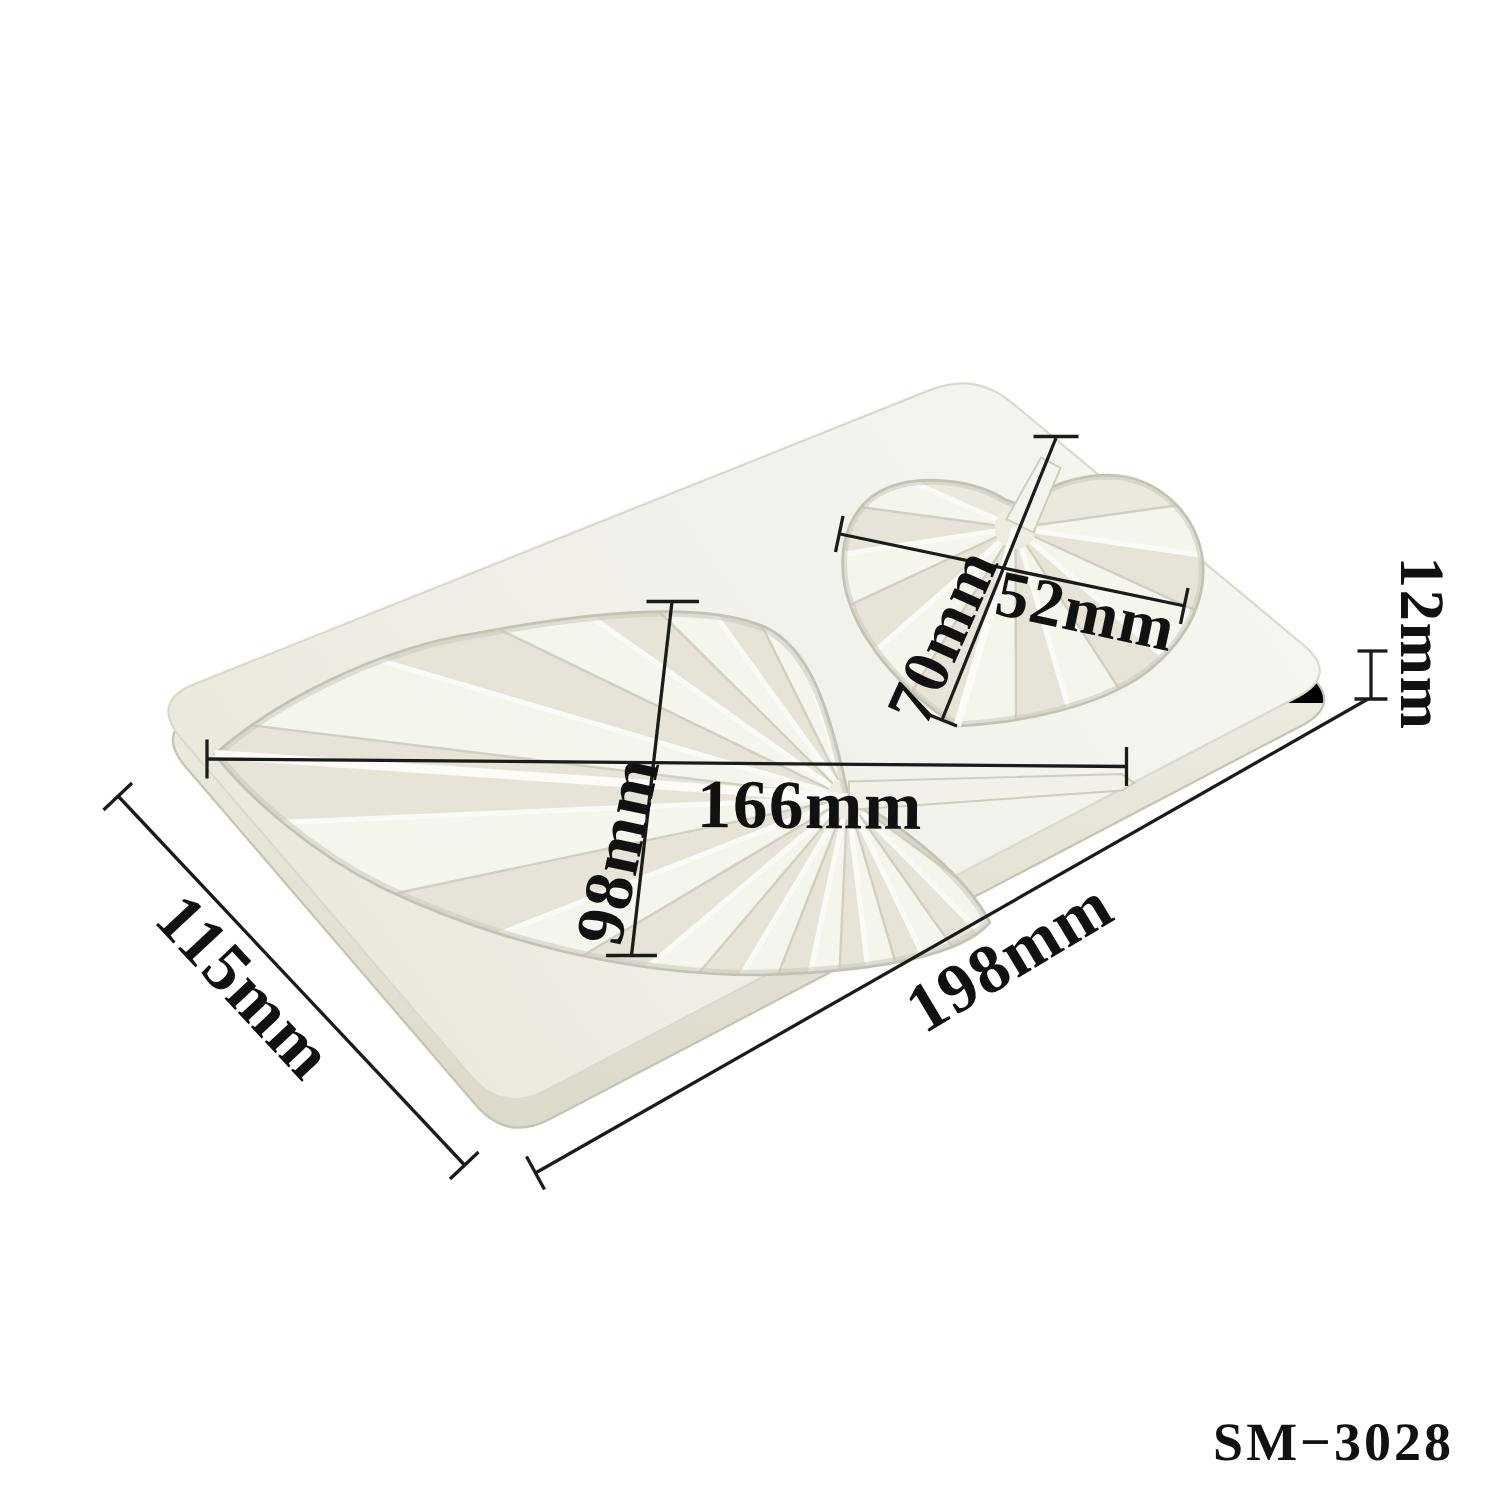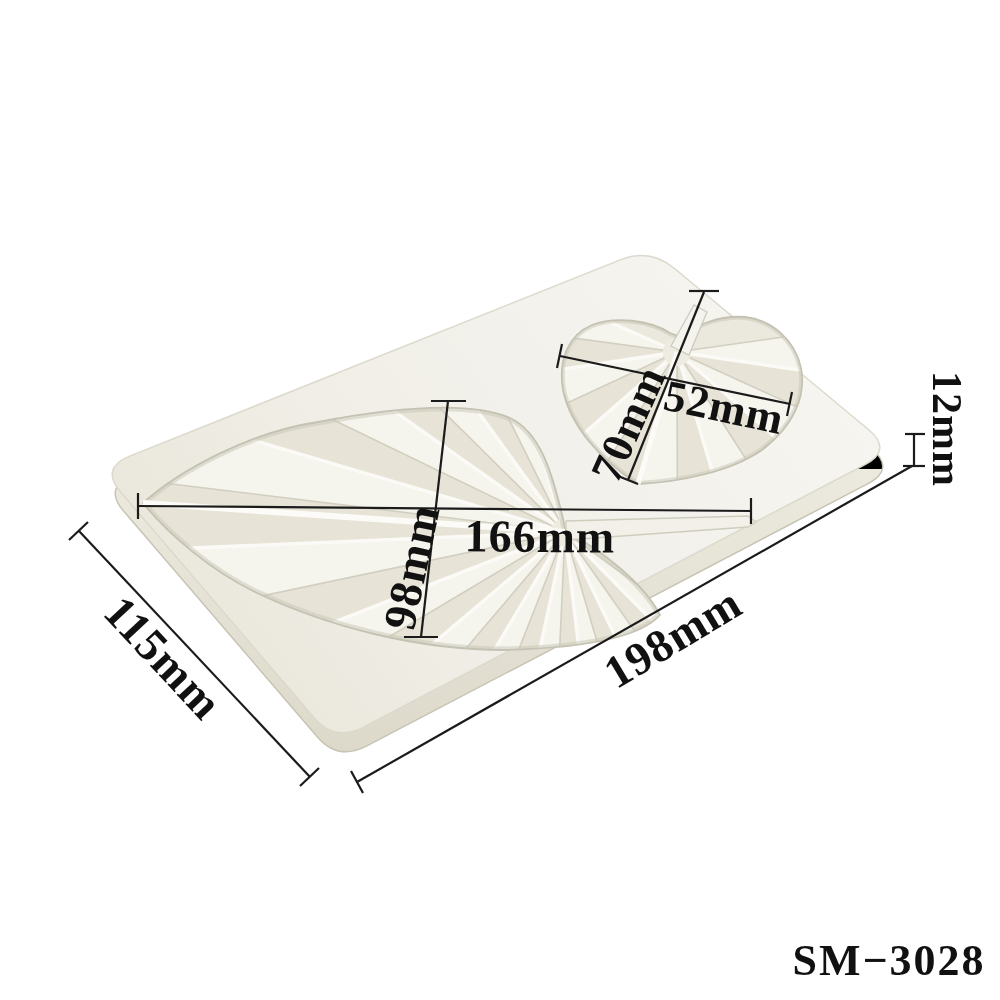--- a/index.html
+++ b/index.html
@@ -8,21 +8,21 @@
   #mold-svg{position:absolute;left:0;top:0;}
   .dim{position:absolute;font-weight:700;color:#111;white-space:nowrap;
        letter-spacing:1px;transform-origin:center center;line-height:1;}
   .d166{left:540px;top:537px;font-size:46px;transform:translate(-50%,-50%) rotate(0.5deg);}
   .d98 {left:412px;top:567px;font-size:46px;transform:translate(-50%,-50%) rotate(-78deg);}
   .d52 {left:724px;top:408px;font-size:44px;transform:translate(-50%,-50%) rotate(12deg);}
   .d70 {left:629px;top:424px;font-size:44px;transform:translate(-50%,-50%) rotate(-66deg);}
   .d12 {left:947px;top:429px;font-size:42px;transform:translate(-50%,-50%) rotate(90deg);}
   .d115{left:163px;top:658px;font-size:46px;transform:translate(-50%,-50%) rotate(47deg);}
   .d198{left:673px;top:638px;font-size:46px;transform:translate(-50%,-50%) rotate(-31deg);}
-  .code{left:889px;top:961px;font-size:44px;transform:translate(-50%,-50%);letter-spacing:2px;}
+  .code{left:889px;top:961px;font-size:36px;transform:translate(-50%,-50%);letter-spacing:2px;}
 </style>
 </head>
 <body>
 
 <div id="canvas">
 
   <svg id="mold-svg" width="1000" height="1000" viewBox="0 0 1000 1000">
     <defs>
       <linearGradient id="gTop" x1="870" y1="280" x2="220" y2="740" gradientUnits="userSpaceOnUse">
         <stop offset="0" stop-color="#f7f6f2"></stop>

